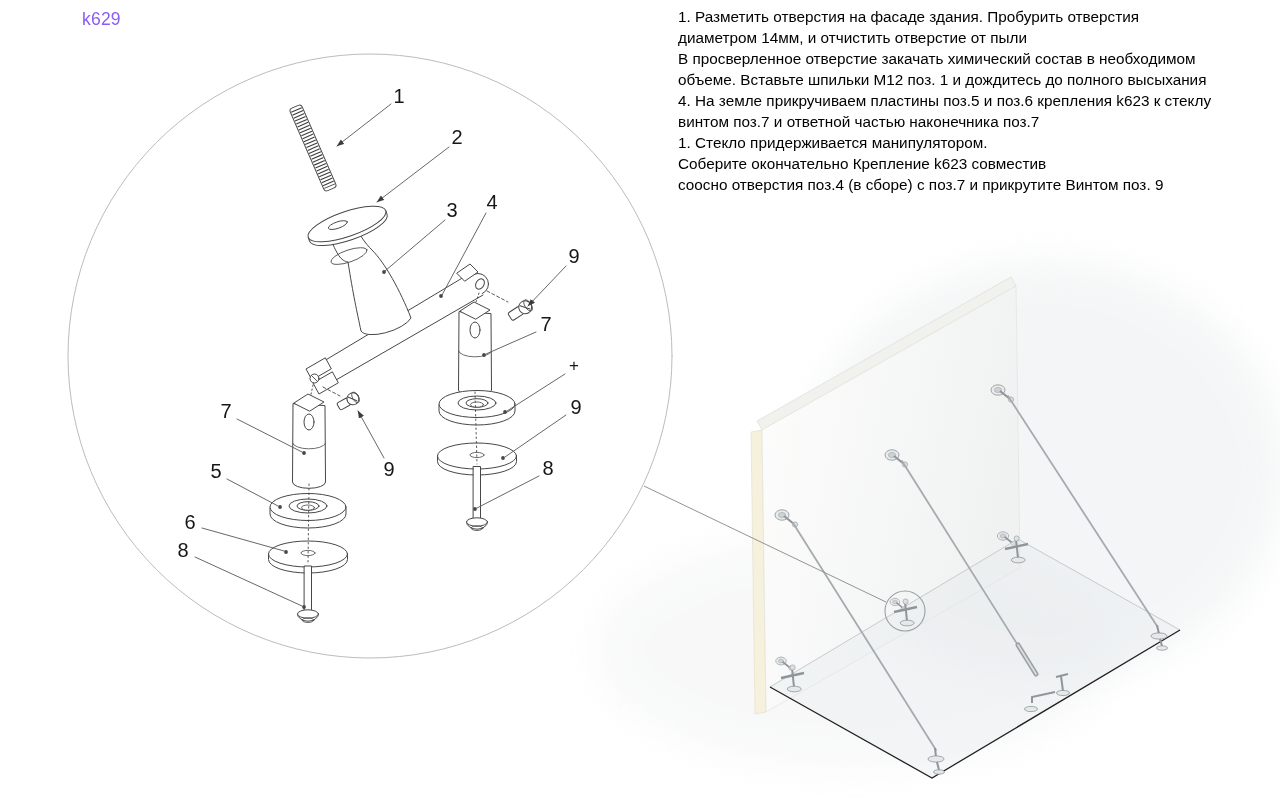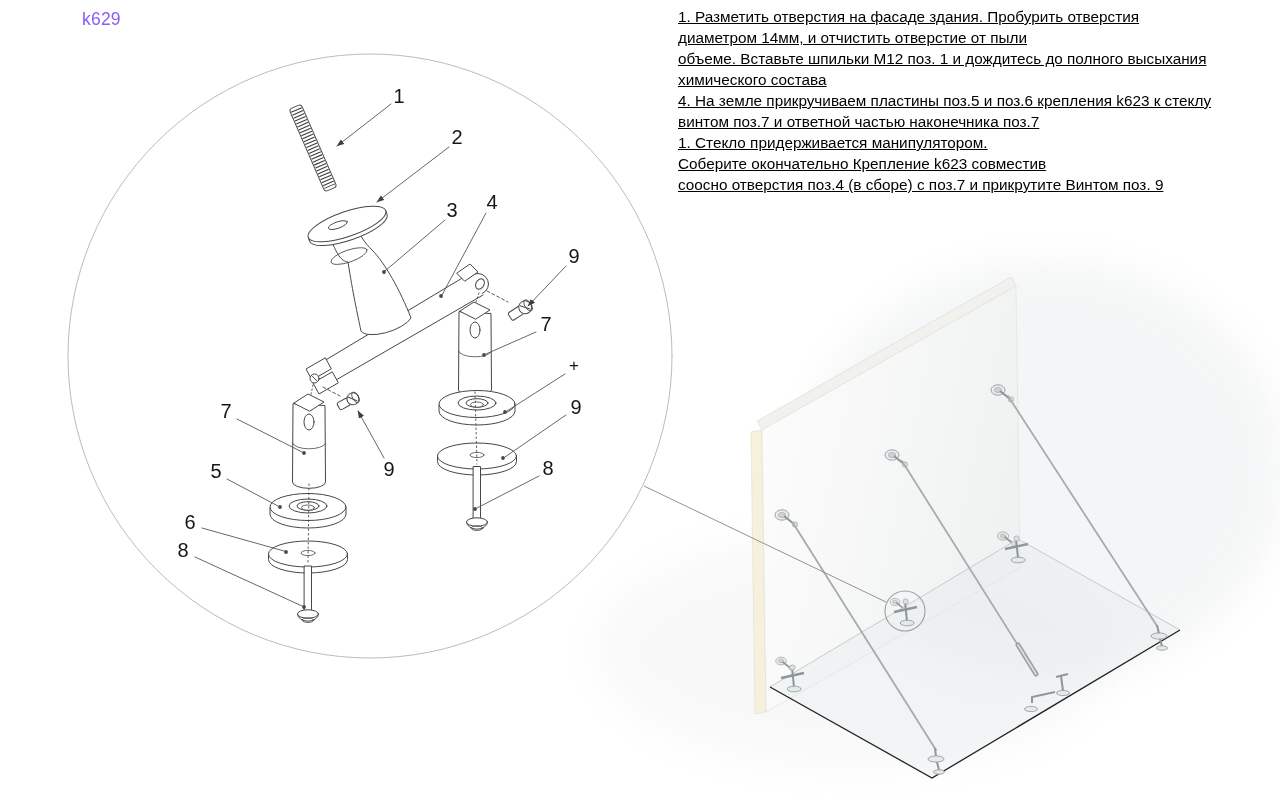--- a/index.html
+++ b/index.html
@@ -8,37 +8,37 @@
     background:#ffffff;font-family:"Liberation Sans",sans-serif;
   }
   .product-code{
     position:absolute;left:82px;top:9px;
     font-size:17.5px;color:#8b5cf6;letter-spacing:.2px;
   }
   .instructions{
     position:absolute;left:678px;top:6px;width:600px;
     font-size:15.3px;line-height:21px;color:#000;
   }
-  .instructions .line{white-space:nowrap;text-decoration:underline;}
+  .instructions .line{white-space:nowrap;}
   svg.canvas{position:absolute;left:0;top:0;width:1280px;height:800px;}
   .callout-text{font-family:"Liberation Sans",sans-serif;font-size:20px;fill:#161616;}
   .callout-plus{font-size:17px;}
 </style>
 </head>
 <body>
 
 <div>
 
   <div class="product-code">k629</div>
 
   <div class="instructions">
     <div class="line">1. Разметить отверстия на фасаде здания. Пробурить отверстия</div>
     <div class="line">диаметром 14мм, и отчистить отверстие от пыли</div>
+    <div class="line">В просверленное отверстие закачать химический состав в необходимом</div>
     <div class="line">объеме. Вставьте шпильки М12 поз. 1 и дождитесь до полного высыхания</div>
-    <div class="line">химического состава</div>
     <div class="line">4. На земле прикручиваем пластины поз.5 и поз.6 крепления k623 к стеклу</div>
     <div class="line">винтом поз.7 и ответной частью наконечника поз.7</div>
     <div class="line">1. Стекло придерживается манипулятором.</div>
     <div class="line">Соберите окончательно Крепление k623 совместив</div>
     <div class="line">соосно отверстия поз.4 (в сборе) с поз.7 и прикрутите Винтом поз. 9</div>
   </div>
 
   <svg class="canvas" viewBox="0 0 1280 800">
     <defs>
       <filter id="soft" x="-40%" y="-40%" width="180%" height="180%">

